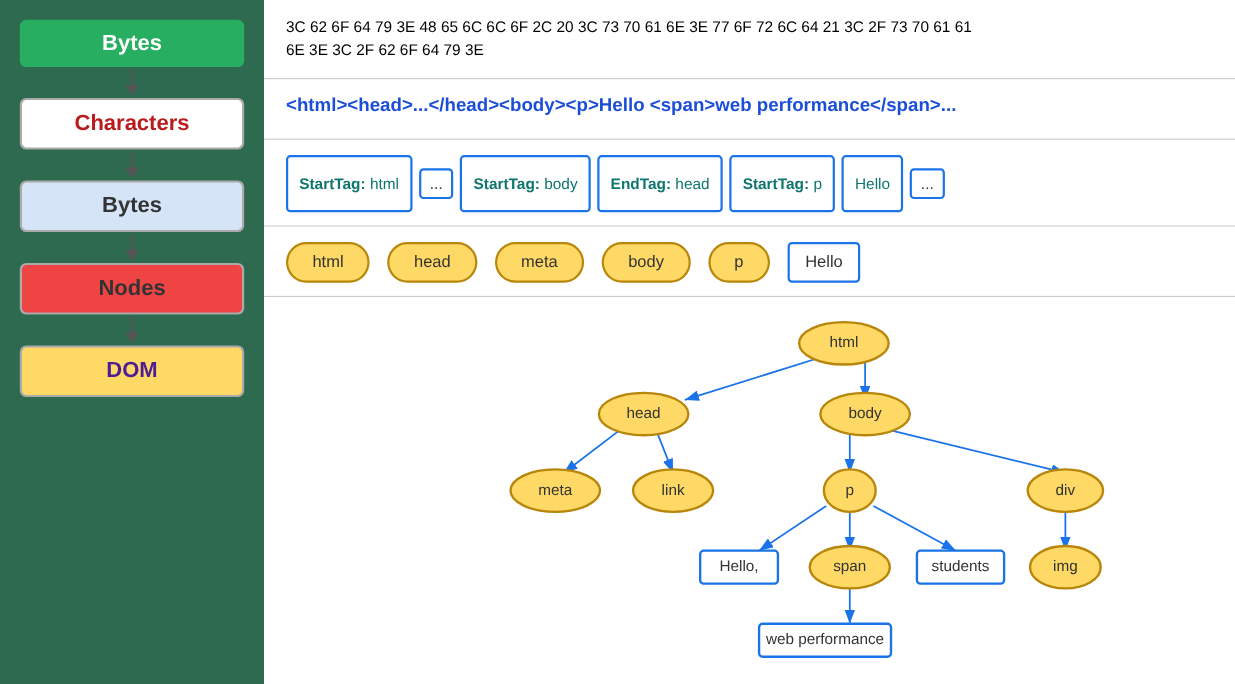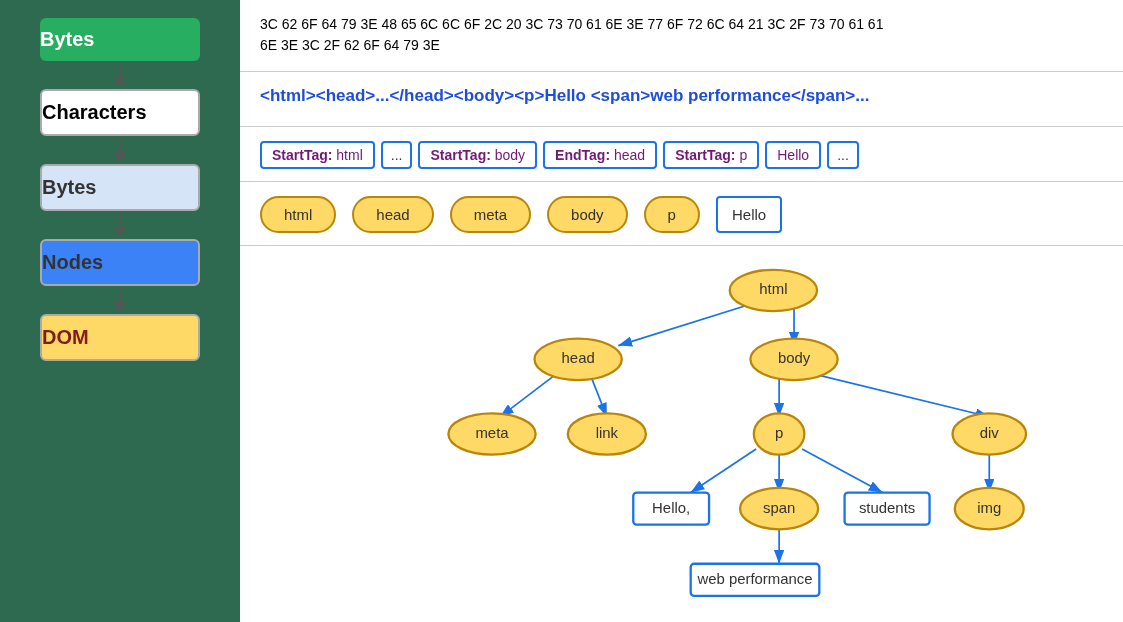--- a/index.html
+++ b/index.html
@@ -21,47 +21,48 @@
       width: 240px;
       display: flex;
       flex-direction: column;
       align-items: center;
       padding-top: 18px;
       gap: 0;
       flex-shrink: 0;
     }
     .pipeline-box {
       border-radius: 6px;
+      text-align: center;
       font-size: 20px;
       font-weight: bold;
       padding: 10px 0;
-      width: 160px;
+      width: 204px;
     }
     .box-bytes {
       background: #27ae60;
       color: white;
     }
     .box-characters {
       background: white;
-      color: #000000;
+      color: #b91c1c;
       border: 2px solid #aaa;
     }
     .box-tokens {
       background: #d6e4f7;
       color: #333;
       border: 2px solid #aaa;
     }
     .box-nodes {
-      background: #3b82f6;
+      background: #ef4444;
       color: #333;
       border: 2px solid #aaa;
     }
     .box-dom {
       background: #ffd966;
-      color: #7f1d1d;
+      color: #4c1d95;
       border: 2px solid #aaa;
     }
     .arrow-down {
       display: flex;
       flex-direction: column;
       align-items: center;
       color: #555;
       font-size: 18px;
       line-height: 1;
       margin: 2px 0;
@@ -113,23 +114,23 @@
     
     .tokens-row {
       display: flex;
       flex-wrap: wrap;
       gap: 6px;
       align-items: center;
     }
     .token-box {
       border: 2px solid #1a73e8;
       border-radius: 4px;
-      padding: 4px 10px;
+      padding: 16px 10px;
       font-size: 14px;
-      color: #701a75;
+      color: #0f766e;
       background: white;
     }
     .token-box .token-label {
       font-weight: bold;
     }
     .token-ellipsis {
       border: 2px solid #1a73e8;
       border-radius: 4px;
       padding: 4px 8px;
       font-size: 14px;

